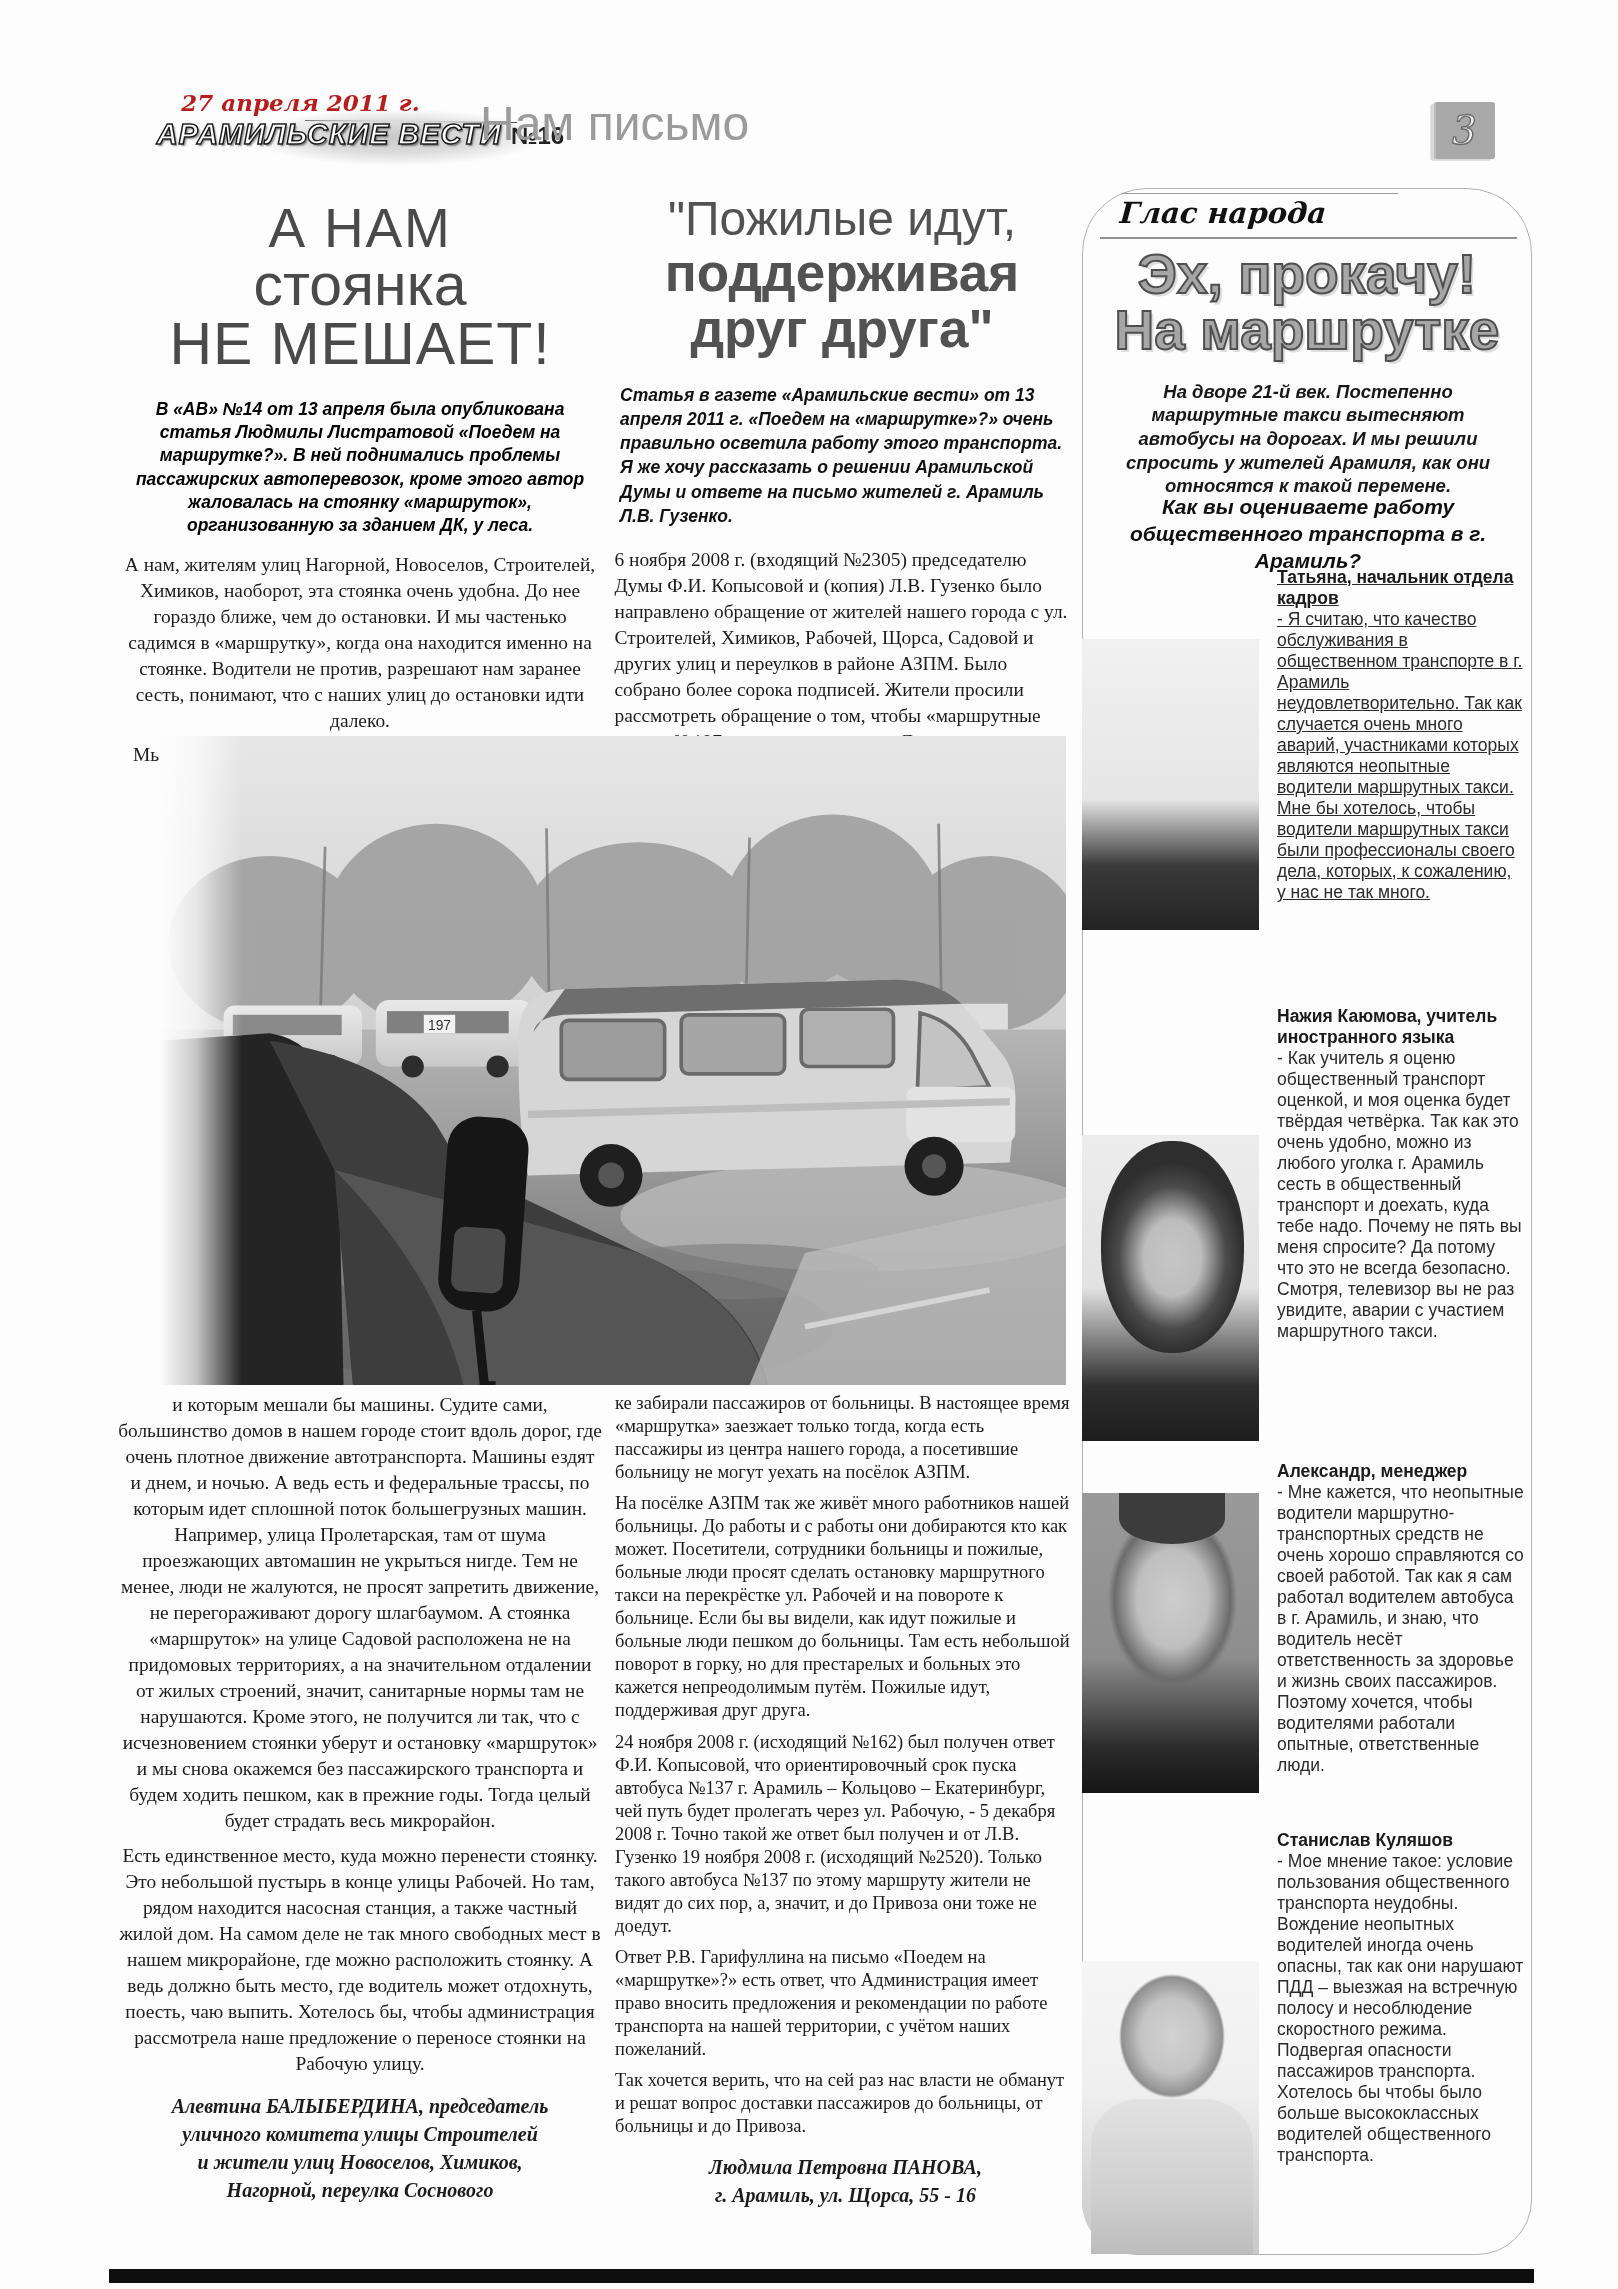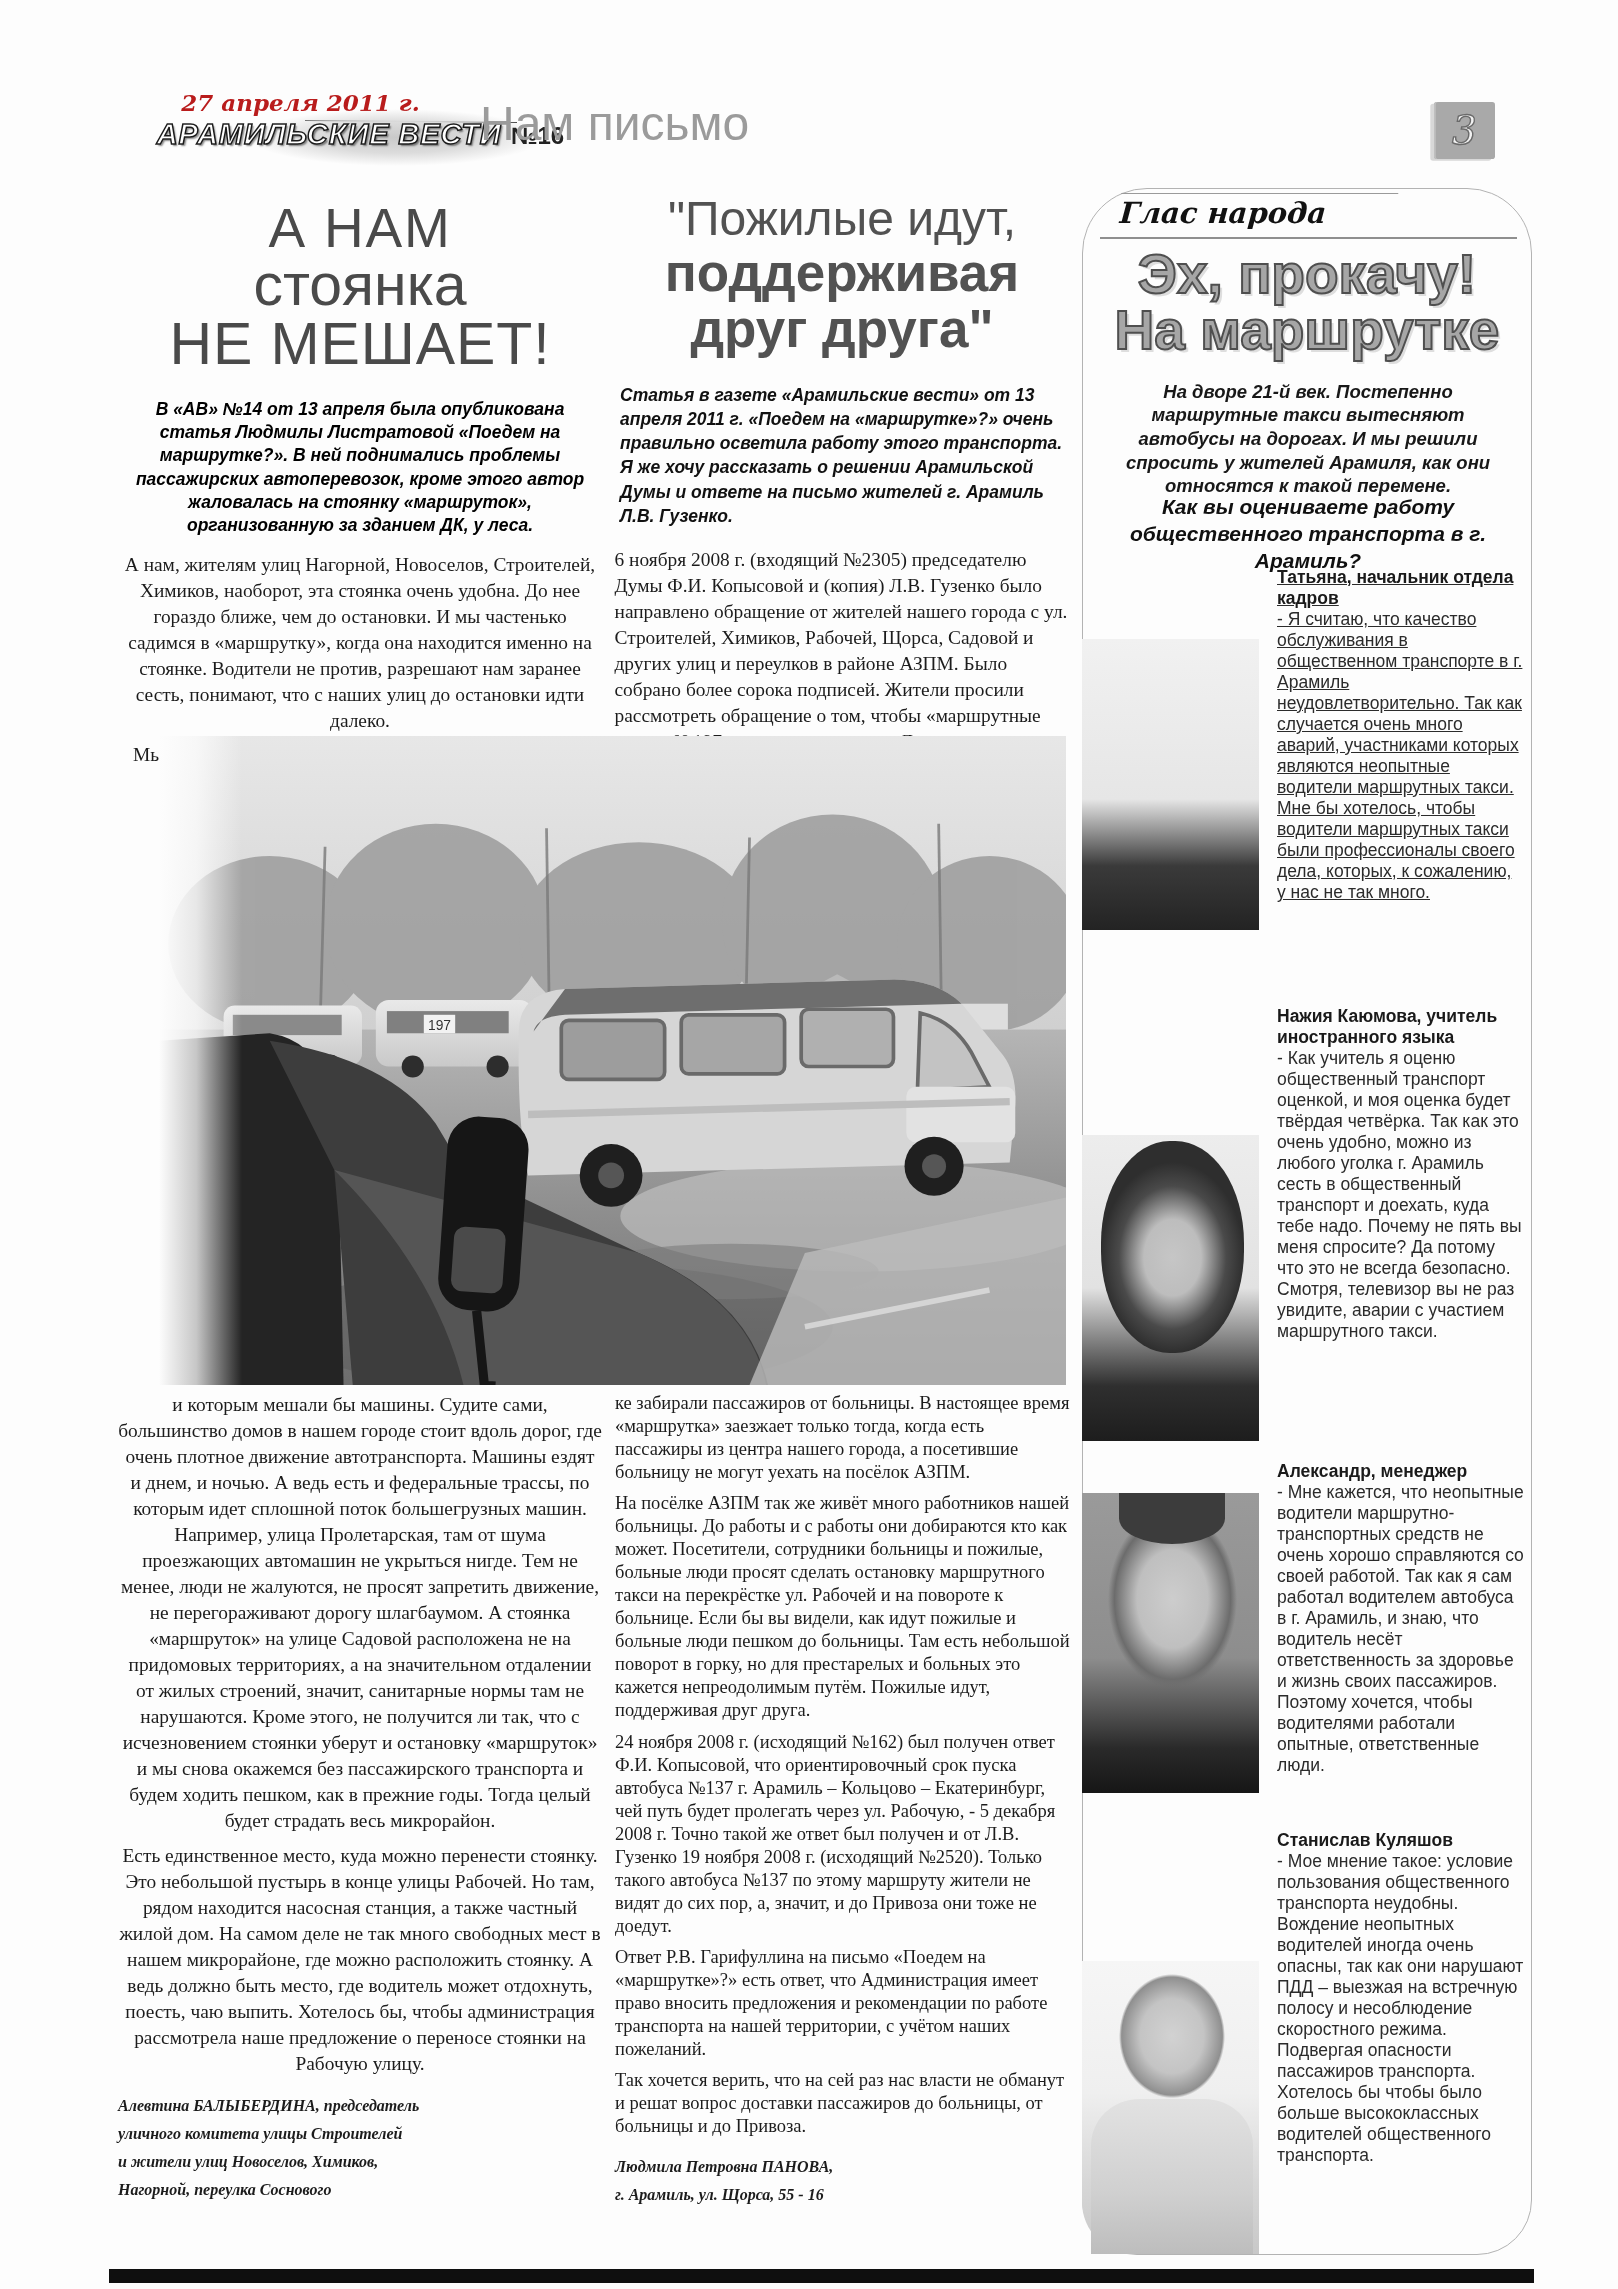--- a/index.html
+++ b/index.html
@@ -29,21 +29,21 @@
   .l-title{ text-align:center;font-family:"Liberation Sans",sans-serif;color:#4a4a4a;line-height:1.0;}
   .l-title .t1{font-size:55px;font-weight:400;letter-spacing:1.8px;}
   .l-title .t2{font-size:59px;font-weight:400;display:block;}
   .l-title .t3{font-size:59px;font-weight:400;display:block;letter-spacing:0.9px;}
   .l-lead{margin:24px 9.2px 0 9.2px;text-align:center;font-family:"Liberation Sans",sans-serif;
         font-style:italic;font-weight:bold;font-size:17.5px;line-height:1.33;color:#000000;}
   .l-body{margin-top:14.8px;text-align:center;font-size:19.4px;line-height:26px;}
   .l-body p{margin:0 0 7.4px 0;}
   .body-bottom-left{position:absolute;left:118px;top:1392px;width:484px;text-align:center;font-size:19.4px;line-height:26px;}
   .body-bottom-left p{margin:0 0 9.2px 0;}
-  .signature{margin-top:14.8px;text-align:left;font-style:italic;font-weight:bold;font-size:16px;line-height:28px;}
+  .signature{margin-top:14.8px;text-align:center;font-style:italic;font-weight:bold;font-size:20px;line-height:28px;}
 
   
   .col-mid{position:absolute;left:609px;top:174px;width:466px;}
   .m-title{text-align:center;font-family:"Liberation Sans",sans-serif;color:#525252;line-height:1.06;}
   .m-title .t1{font-size:48px;font-weight:400;display:block;}
   .m-title .t2{font-size:53px;font-weight:700;display:block;}
   .m-title .t3{font-size:53px;font-weight:700;display:block;}
   .m-lead{margin:26px 0 0 11px;text-align:left;font-family:"Liberation Sans",sans-serif;
         font-style:italic;font-weight:bold;font-size:17.5px;line-height:1.38;color:#111;}
   .m-body{margin:13px 0 0 5.5px;text-align:left;font-size:19.4px;line-height:26px;}

